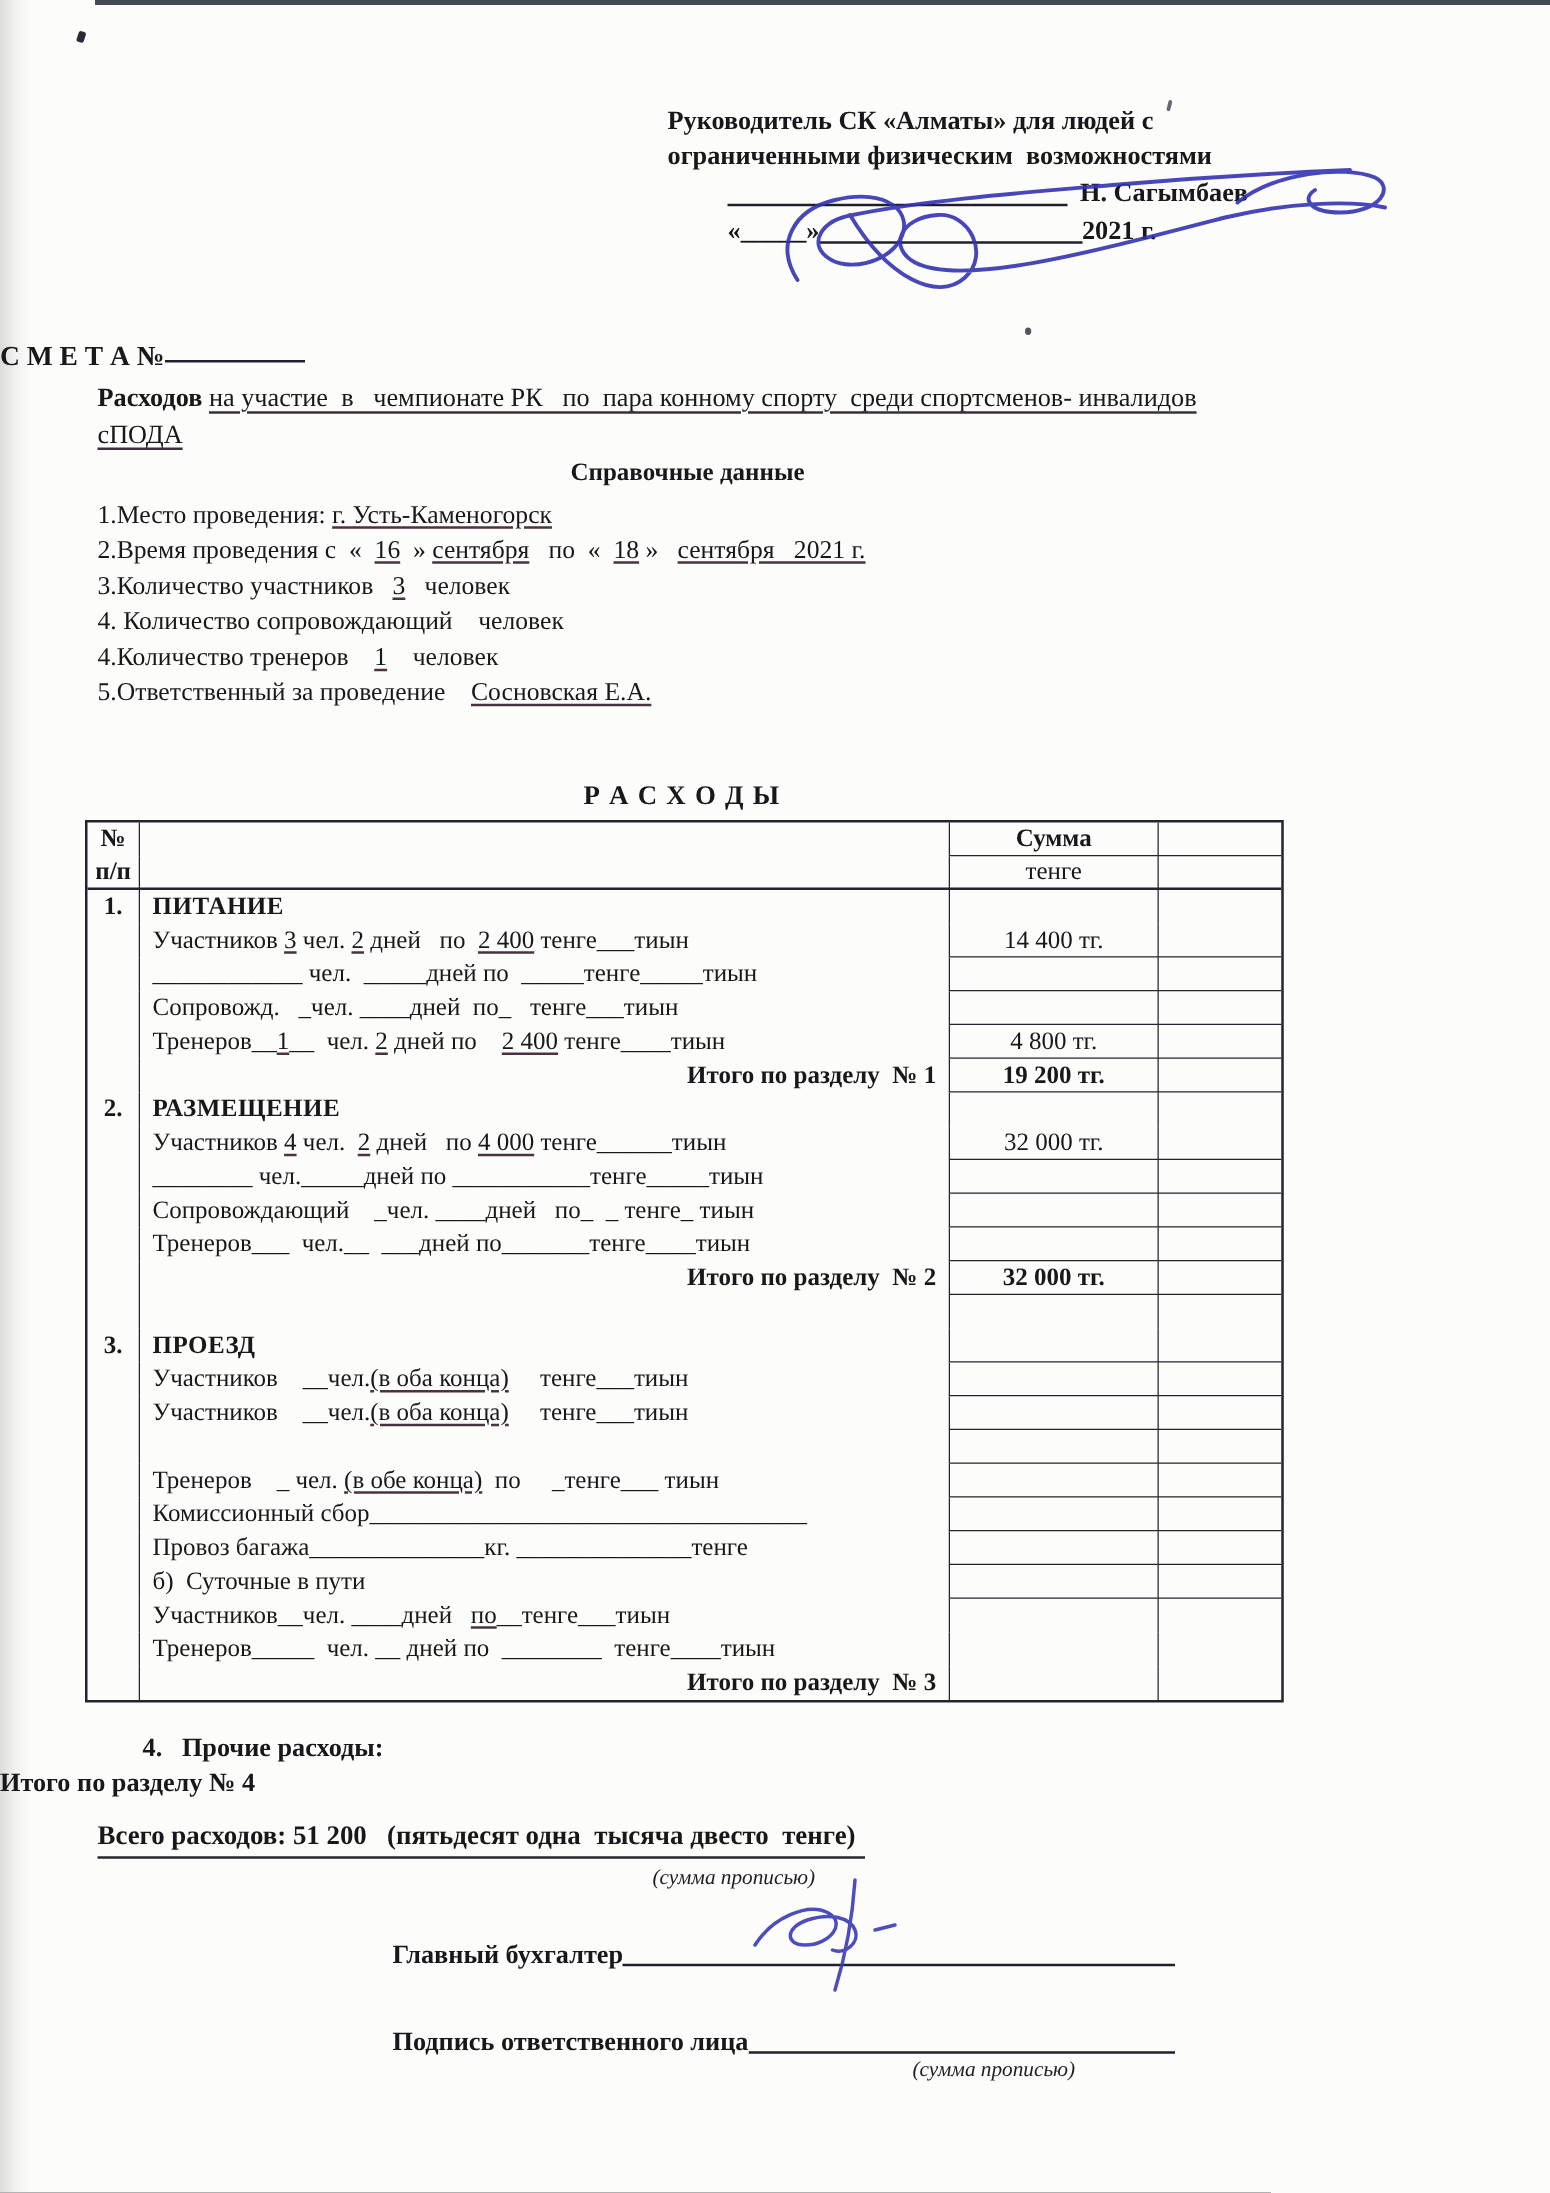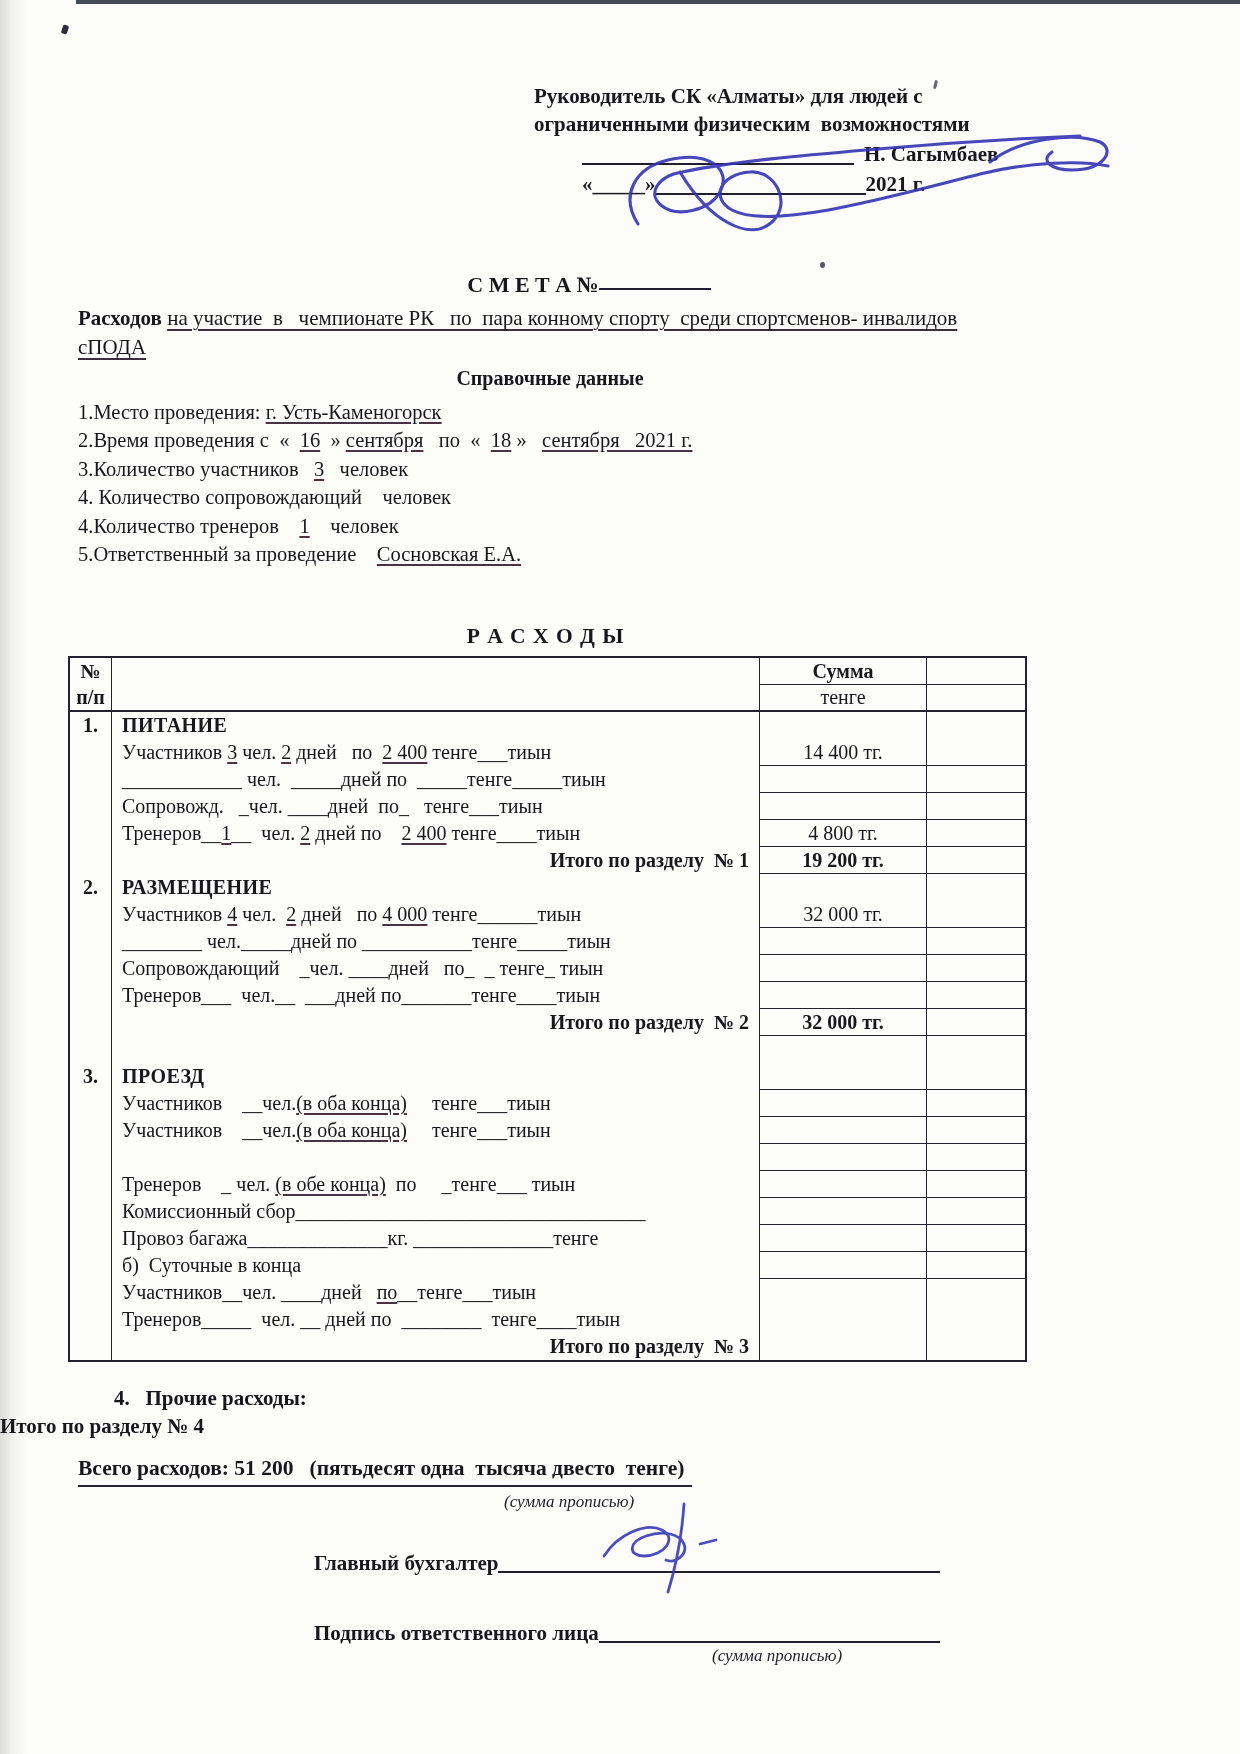--- a/index.html
+++ b/index.html
@@ -18,21 +18,21 @@
   .s3{left:934px;top:80px;width:3px;height:9px;transform:rotate(14deg);opacity:.7;}
 
   
   .approve{position:absolute;left:534px;top:82px;width:486px;font-weight:bold;font-size:21px;line-height:28px;}
   .approve .ttl{width:370px;text-align:center;}
   .approve-row{display:flex;align-items:flex-end;height:30px;}
   .fill{border-bottom:2.2px solid #20202c;height:1px;align-self:flex-end;margin-bottom:3px;}
   .sig-svg{position:absolute;left:560px;top:126px;z-index:3;pointer-events:none;}
 
   
-  .smeta{position:absolute;top:272px;left:0;width:1090px;text-align:center;font-weight:bold;font-size:22px;padding-left:44px;}
+  .smeta{position:absolute;top:272px;left:0;width:1090px;font-weight:bold;font-size:22px;}
   .smeta .blank{display:inline-block;width:112px;border-bottom:2.2px solid #20202c;height:2px;margin-bottom:2px;}
   .subject{position:absolute;top:304px;left:78px;width:900px;font-size:21px;line-height:29px;}
   .subject .lbl{font-weight:bold;}
   .ul{text-decoration:underline;text-underline-offset:4px;text-decoration-thickness:1.6px;text-decoration-color:#3c2f3c;}
 
   
   .spravka-h{position:absolute;top:367px;left:0;width:1100px;text-align:center;font-weight:bold;font-size:20px;}
   .spravka{position:absolute;top:398px;left:78px;width:920px;font-size:20.5px;line-height:28.4px;}
 
   
@@ -49,21 +49,21 @@
   .cb2{border-bottom:2.2px solid #23232e;}
   .b{font-weight:bold;}
   .sect{font-weight:bold;letter-spacing:.4px;}
   .itg{justify-content:flex-end;padding-right:10px;font-weight:bold;}
 
   
   .other{position:absolute;top:1386px;left:114px;font-weight:bold;font-size:21px;}
   .total4{position:absolute;top:1414px;left:0;width:1145px;text-align:left;font-weight:bold;font-size:21px;}
   .total{position:absolute;top:1456px;left:78px;font-weight:bold;font-size:21.5px;
          border-bottom:2.4px solid #272732;padding:0 8px 4px 0;white-space:pre;}
-  .sumw{position:absolute;font-style:italic;font-size:17px;color:#1d1d24;}
+  .sumw{position:absolute;font-style:italic;font-size:17px;color:#1d1d24;margin-left:18px;}
   .w1{top:1492px;left:504px;} .w2{top:1646px;left:712px;}
   .sigline{position:absolute;left:314px;width:626px;display:flex;align-items:flex-end;font-weight:bold;font-size:21px;height:32px;}
   .a1{top:1544px;} .a2{top:1614px;}
   .acct-svg{position:absolute;left:588px;top:1494px;z-index:3;pointer-events:none;}
 </style>
 </head>
 <body>
 
 <div class="page">
 
@@ -252,21 +252,21 @@
       <div class="cell cb"></div>
     </div>
     <div class="row">
       <div class="cell c1"></div>
       <div class="cell c2">Провоз багажа______________кг. ______________тенге</div>
       <div class="cell c3 cb"></div>
       <div class="cell cb"></div>
     </div>
     <div class="row">
       <div class="cell c1"></div>
-      <div class="cell c2">б)  Суточные в конца</div>
+      <div class="cell c2">б)  Суточные в пути</div>
       <div class="cell c3 cb"></div>
       <div class="cell cb"></div>
     </div>
     <div class="row">
       <div class="cell c1"></div>
       <div class="cell c2">Участников__чел. ____дней   <u>по</u>__тенге___тиын</div>
       <div class="cell c3"></div>
       <div class="cell"></div>
     </div>
     <div class="row">

